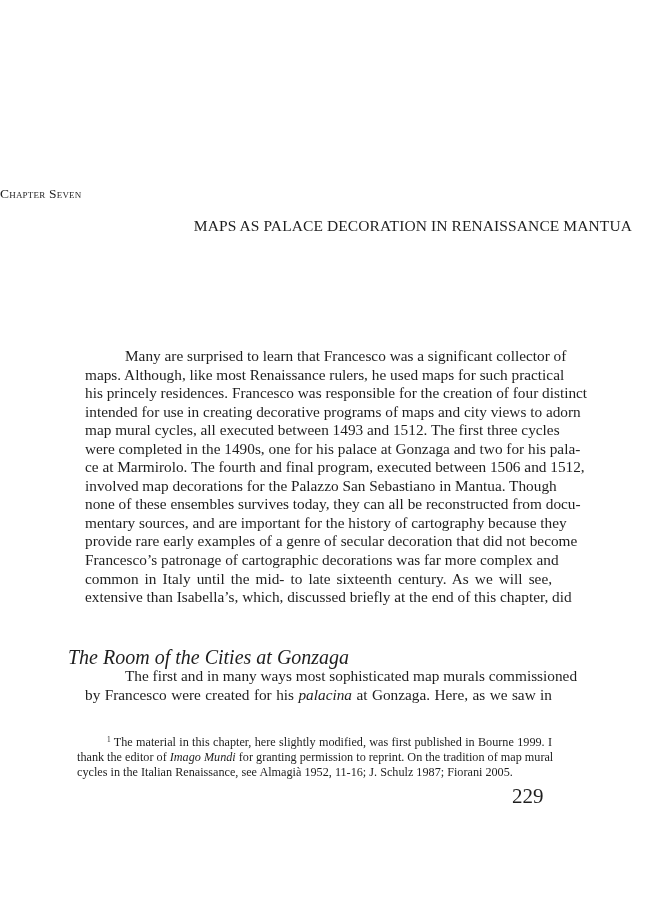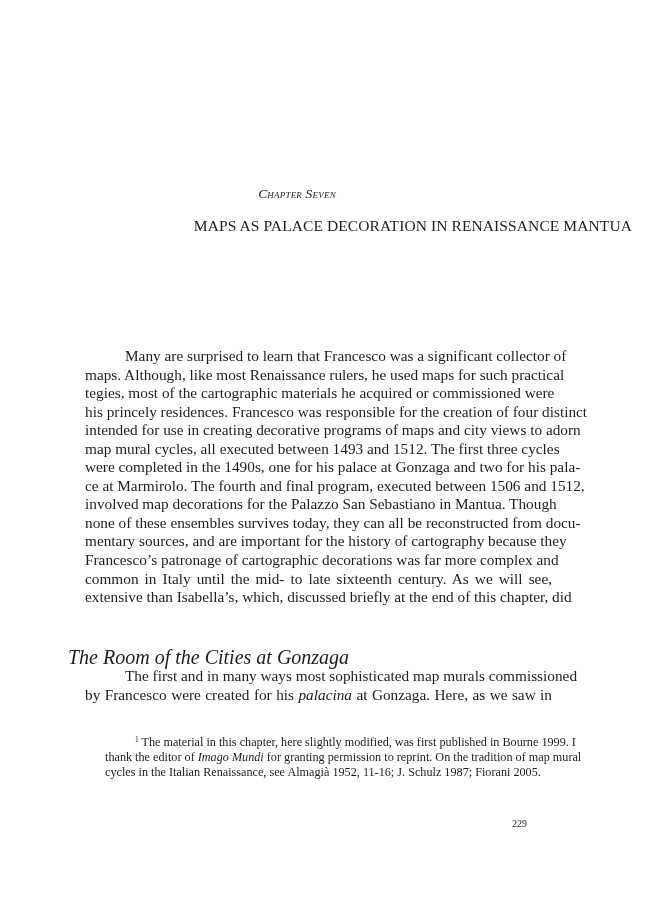--- a/index.html
+++ b/index.html
@@ -1,54 +1,54 @@
 <!DOCTYPE html>
 <html><head>
 <meta charset="utf-8">
 <style>
   html, body { margin: 0; padding: 0; background: #ffffff; }
   body { width: 650px; height: 918px; position: relative; overflow: hidden;
          font-family: "Liberation Serif", "DejaVu Serif", serif; color: #1e1e1e; }
-  .chapter-label { position: absolute; top: 186px; left: 0; width: 594px; text-align: center;
-         font-size: 13.5px; font-variant: small-caps; letter-spacing: 0.2px; font-style: italic; }
+  .chapter-label { position: absolute; top: 186px; left: 0; width: 594px; 
+         font-size: 13.5px; font-variant: small-caps; letter-spacing: 0.2px; }
   .chapter-title { position: absolute; top: 217px; left: 0; width: 632px; text-align: right;
          font-size: 15.5px; letter-spacing: 0.1px; }
   .body-block { position: absolute; left: 77px; width: 475px; font-size: 15.3px; line-height: 18.55px; }
   .body-block .line { display: block; white-space: nowrap; text-align: justify; text-align-last: justify; height: 18.55px; margin-left: 8px; }
   .body-block .line.last { text-align-last: left; }
   .body-block .line.indent { padding-left: 40px; }
   #para1 { top: 347px; }
   .section-heading { position: absolute; top: 646px; left: 68px; font-size: 20px; font-style: italic; }
   #para2 { top: 667px; }
   .footnote { position: absolute; top: 735px; left: 77px; width: 475px; font-size: 12.2px; line-height: 15px; }
-  .footnote .line { display: block; white-space: nowrap; text-align: justify; text-align-last: justify; margin-left: 28px; }
+  .footnote .line { display: block; white-space: nowrap; text-align: justify; text-align-last: justify; }
   .footnote .line.last { text-align-last: left; }
   .footnote .line.indent { padding-left: 30px; }
   sup { font-size: 0.6em; vertical-align: 0.55em; line-height: 0; }
-  .page-number { position: absolute; top: 818px; left: 512px; font-size: 10px; }
+  .page-number { position: absolute; top: 784px; left: 512px; font-size: 21px; }
   i { font-style: italic; }
 </style>
 </head>
 <body>
 
 <div class="chapter-label">Chapter Seven</div>
 <div class="chapter-title">MAPS AS PALACE DECORATION IN RENAISSANCE MANTUA</div>
 
 <div class="body-block" id="para1">
   <span class="line indent">Many are surprised to learn that Francesco was a significant collector of</span>
   <span class="line">maps. Although, like most Renaissance rulers, he used maps for such practical</span>
-  <span class="line">tegies, most of the cartographic materials he acquired or commissioned were</span>
   <span class="line">his princely residences. Francesco was responsible for the creation of four distinct</span>
   <span class="line">intended for use in creating decorative programs of maps and city views to adorn</span>
   <span class="line">map mural cycles, all executed between 1493 and 1512. The first three cycles</span>
   <span class="line">were completed in the 1490s, one for his palace at Gonzaga and two for his pala-</span>
   <span class="line">ce at Marmirolo. The fourth and final program, executed between 1506 and 1512,</span>
   <span class="line">involved map decorations for the Palazzo San Sebastiano in Mantua. Though</span>
   <span class="line">none of these ensembles survives today, they can all be reconstructed from docu-</span>
   <span class="line">mentary sources, and are important for the history of cartography because they</span>
+  <span class="line">provide rare early examples of a genre of secular decoration that did not become</span>
   <span class="line">Francesco’s patronage of cartographic decorations was far more complex and</span>
   <span class="line">common in Italy until the mid- to late sixteenth century. As we will see,</span>
   <span class="line">extensive than Isabella’s, which, discussed briefly at the end of this chapter, did</span>
 </div>
 
 <div class="section-heading">The Room of the Cities at Gonzaga</div>
 
 <div class="body-block" id="para2">
   <span class="line indent">The first and in many ways most sophisticated map murals commissioned</span>
   <span class="line"><span>by Francesco were created for his </span><i>palacina</i><span> at Gonzaga. Here, as we saw in</span></span>

